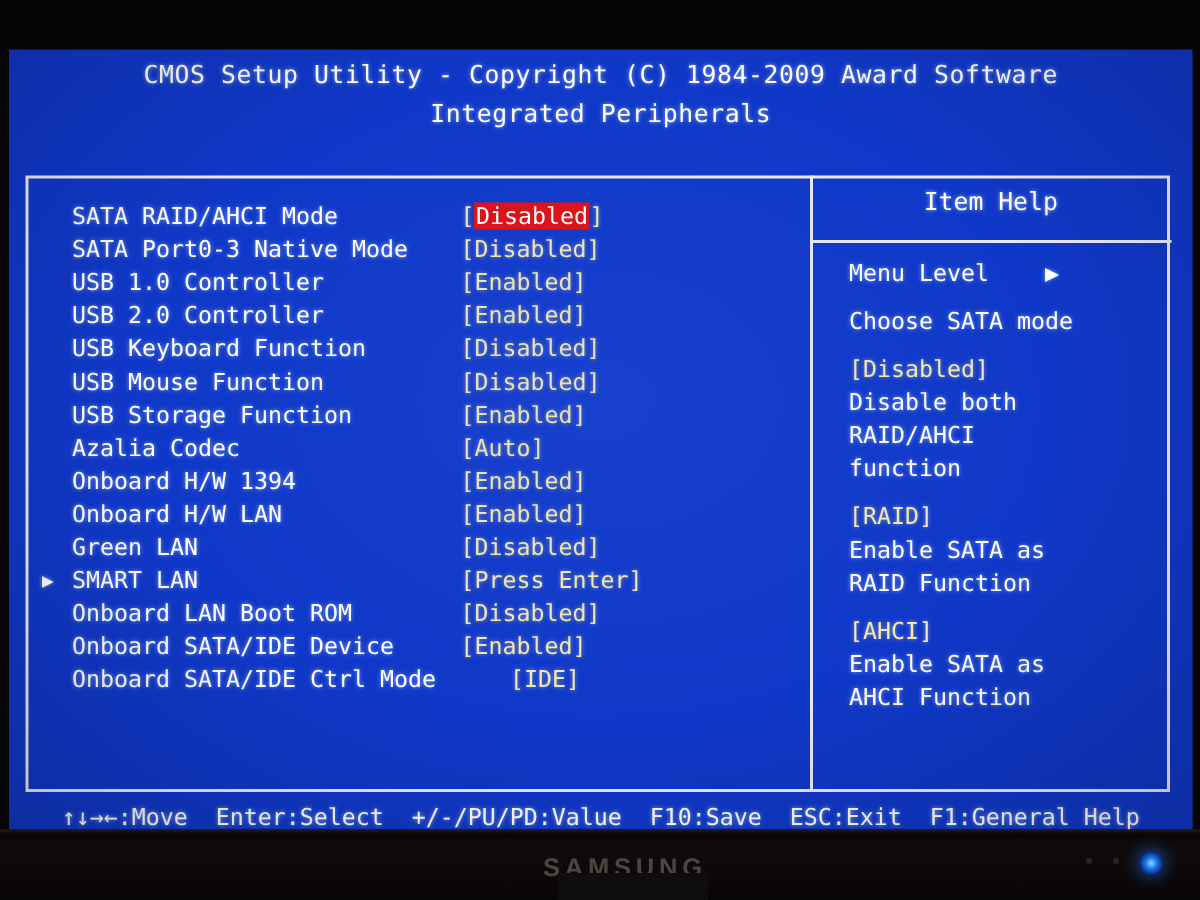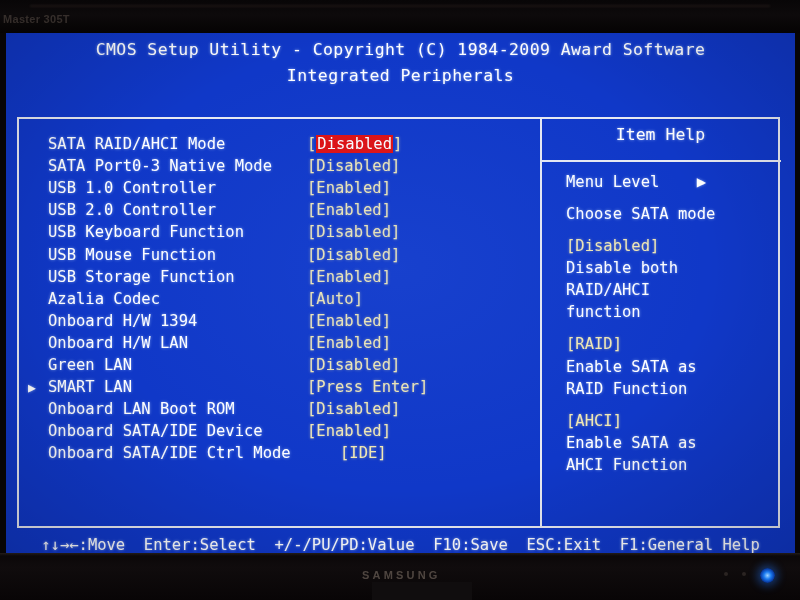--- a/index.html
+++ b/index.html
@@ -65,21 +65,21 @@
   .bezel-bottom-edge {
     position: absolute;
     left: 0; top: 0;
     width: 800px; height: 3px;
     background: linear-gradient(180deg, rgba(120,100,88,0.22), rgba(0,0,0,0));
   }
   .bezel-logo {
     position: absolute;
     left: 362px; top: 16px;
     font-family: "Liberation Sans", sans-serif;
-    font-size: 11px;
+    font-size: 17px;
     font-weight: bold;
     letter-spacing: 3.2px;
     color: rgba(170,152,138,0.42);
   }
   .bezel-stand {
     position: absolute;
     left: 372px; bottom: 0;
     width: 100px; height: 18px;
     background: #100d0e;
   }
@@ -229,24 +229,20 @@
     text-shadow: 0 0 3px rgba(190,215,255,0.75);
     white-space: pre;
   }
   .footer-line.l1 { top: 505px; }
 </style>
 </head>
 <body>
 
 <div id="monitor">
 
-  <div class="bezel-top">
-    <div class="bezel-top-highlight"></div>
-    <div class="bezel-badge">Master 305T</div>
-  </div>
 
   <div class="bezel-left"></div>
   <div class="bezel-right"></div>
 
   <div id="screen">
 
     <div class="title-block">
       <div class="title-line">CMOS Setup Utility - Copyright (C) 1984-2009 Award Software</div>
       <div class="title-line second">Integrated Peripherals</div>
     </div>

